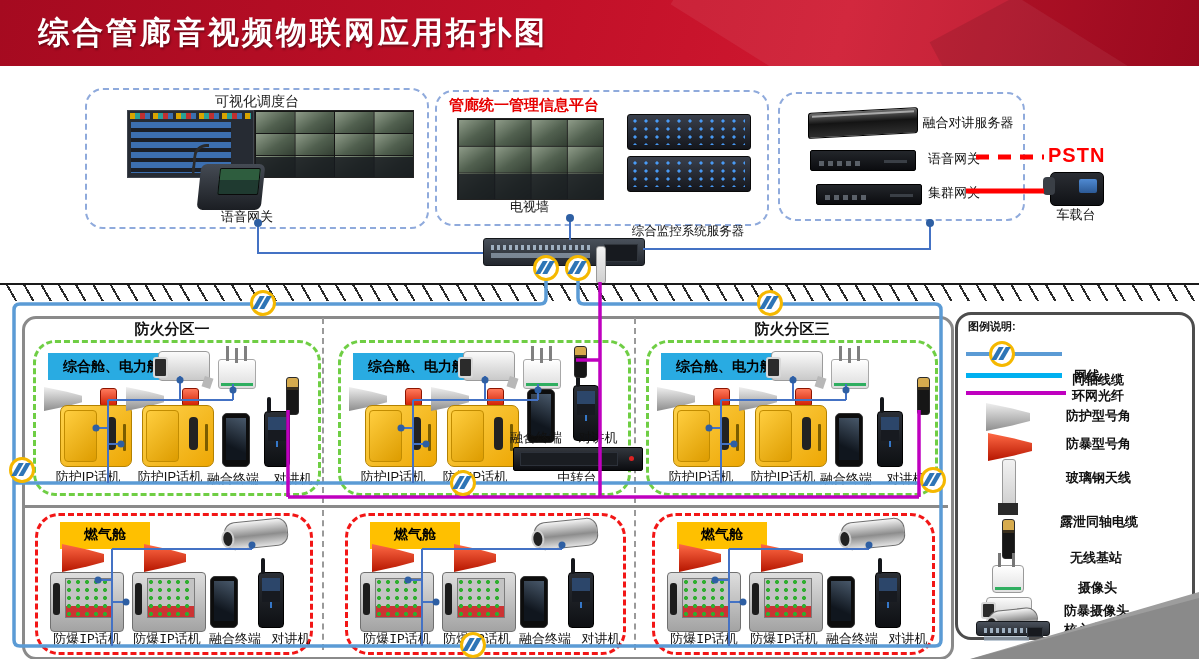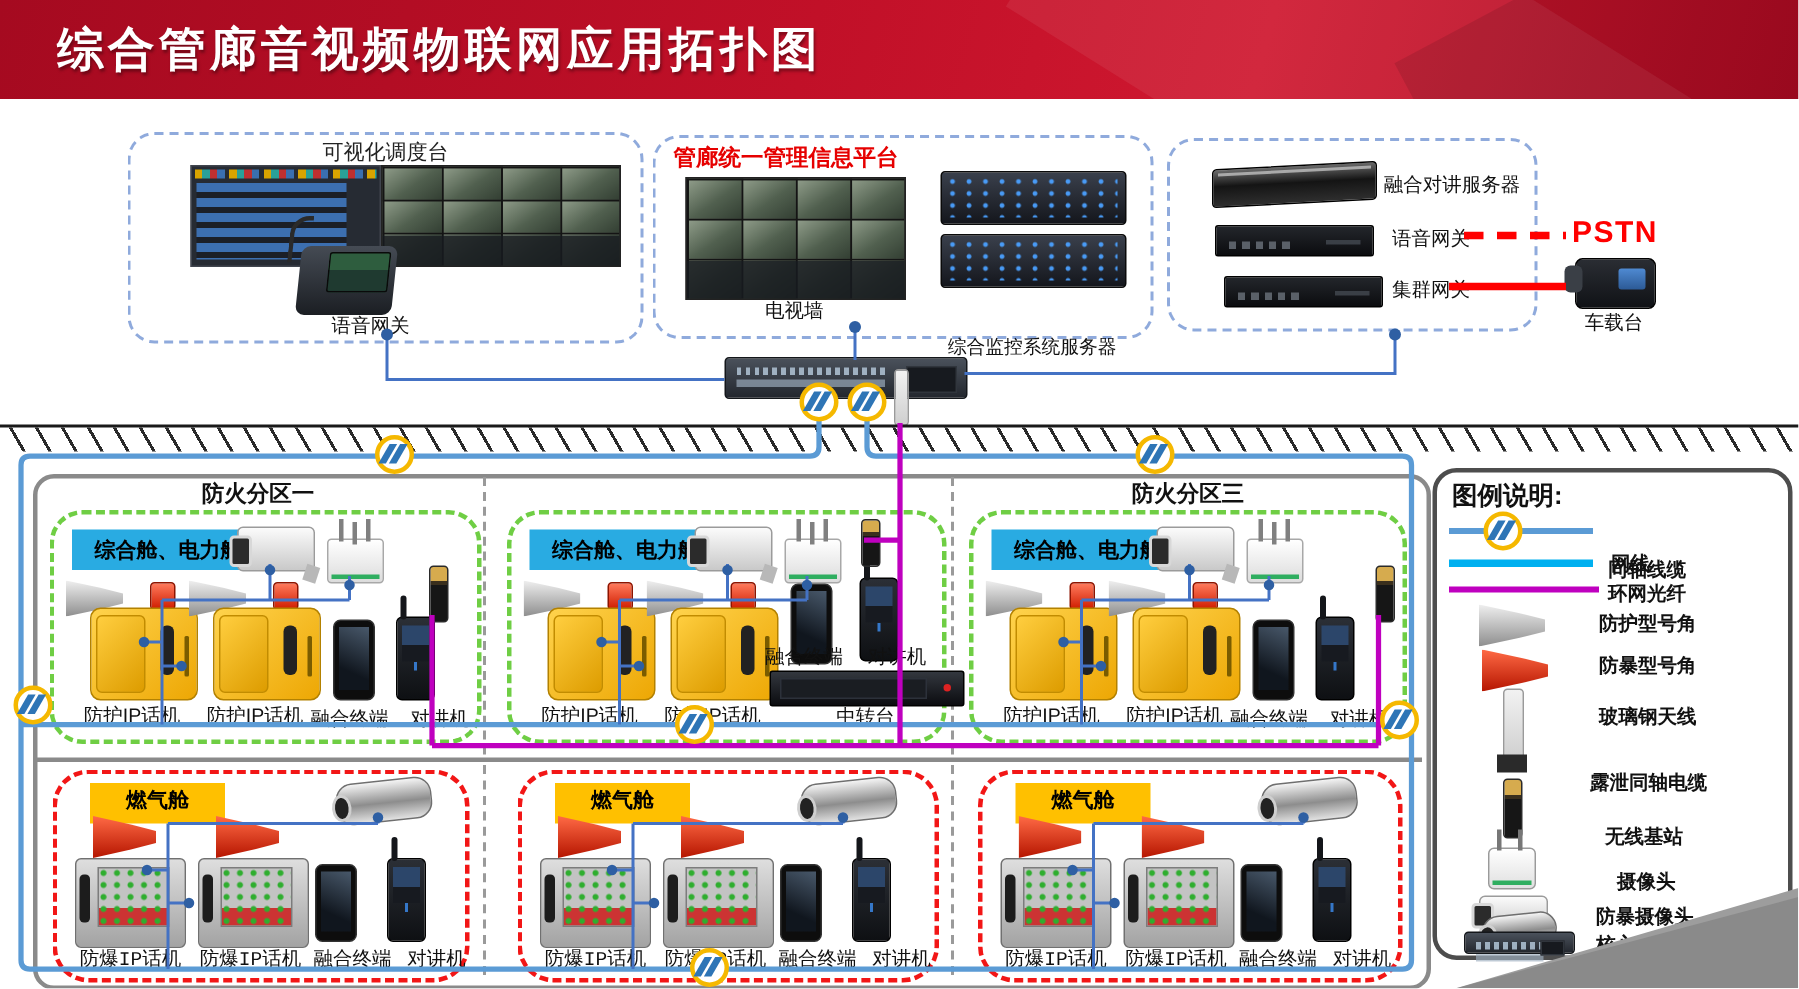--- a/index.html
+++ b/index.html
@@ -146,21 +146,21 @@
     background:repeating-linear-gradient(60deg,rgba(0,0,0,0) 0 13px,#2a2a2a 13px 15px);}
 
   
   .fiber-node{position:absolute;width:26px;height:26px;box-sizing:border-box;border:3.5px solid #F5B800;border-radius:50%;background:#fff;z-index:6;}
   .fiber-node::before,.fiber-node::after{content:"";position:absolute;width:4.5px;height:13px;background:#2E75B6;transform:skewX(-30deg);}
   .fiber-node::before{left:3px;top:2.5px;}
   .fiber-node::after{left:10px;top:2.5px;}
 
   
   .legend{position:absolute;left:955px;top:312px;width:240px;height:328px;border:3px solid #4d4d4d;border-radius:16px;background:#fff;box-sizing:border-box;}
-  .legend .lg-title{position:absolute;left:10px;top:4px;font-size:17px;font-weight:bold;}
+  .legend .lg-title{position:absolute;left:10px;top:4px;font-size:11px;font-weight:bold;}
   .legend .llbl{position:absolute;font-size:13px;font-weight:bold;white-space:nowrap;}
   .lg-line{position:absolute;}
 
   
   .banner{position:absolute;left:970px;top:592px;width:229px;height:67px;
     clip-path:polygon(100% 0,100% 100%,0 100%);background:#9d9d9d;}
   .banner-inner{position:absolute;left:0;top:6px;width:229px;height:61px;
     clip-path:polygon(100% 0,100% 100%,0 100%);background:#8a8a8a;}
   .banner-text{position:absolute;right:6px;bottom:2px;font-size:22px;font-weight:bold;color:#fff;letter-spacing:3px;}
 

